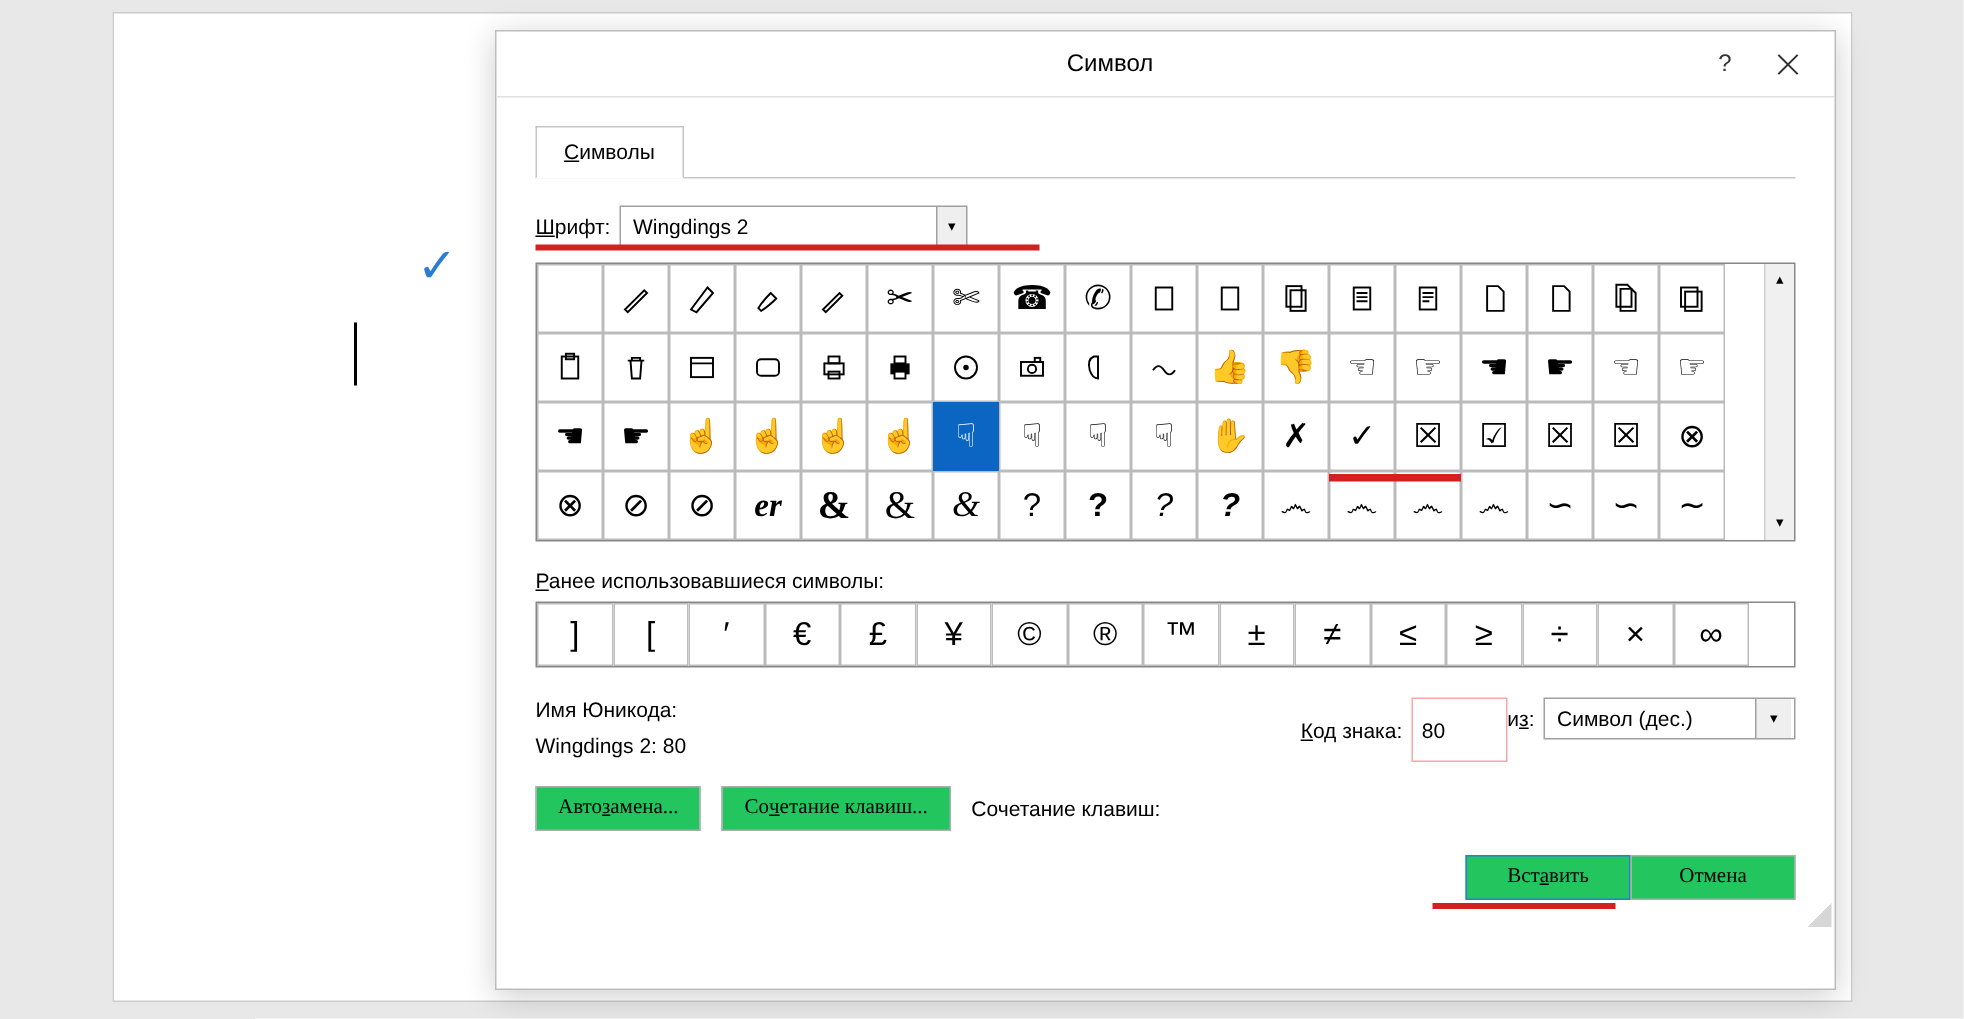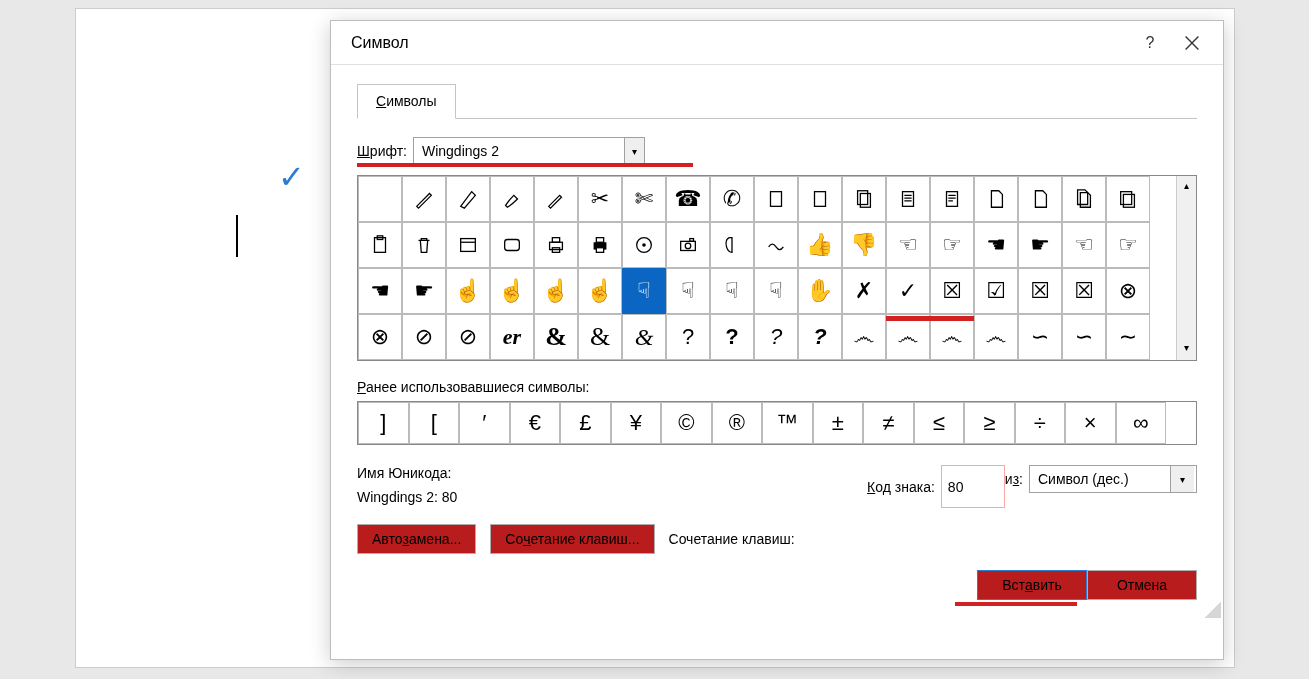--- a/index.html
+++ b/index.html
@@ -40,21 +40,21 @@
     border: 1px solid #bdbdbd;
     box-shadow: 0 4px 20px rgba(0,0,0,0.2);
   }
   .titlebar {
     display: flex;
     align-items: center;
     height: 44px;
     padding: 0 10px 0 20px;
     border-bottom: 1px solid #e0e0e0;
   }
-  .titlebar .title { flex: 1; font-size: 16px; }
+  .titlebar .title { flex: 1; font-size: 16px; text-align: center; }
   .titlebar .help, .titlebar .close {
     width: 42px; height: 32px;
     display: flex; align-items: center; justify-content: center;
     font-size: 16px; color: #333;
     cursor: default;
   }
   .content { padding: 18px 26px 16px 26px; }
   .tabs {
     display: flex;
     border-bottom: 1px solid #c5c5c5;
@@ -172,24 +172,24 @@
     height: 43px; width: 64px;
     padding: 0 6px; font-size: 14px;
     font-family: inherit;
   }
   .from-combo { width: 168px; }
   .from-combo .combo-input { width: 140px; }
   .btn-row { margin-top: 16px; display: flex; align-items: center; gap: 14px; }
   .btn {
     height: 30px;
     padding: 0 14px;
-    background: #b91c1c;
+    background: #22c55e;
     border: 1px solid #adadad;
     font-size: 14px;
-    font-family: Liberation Sans, sans-serif;
+    font-family: Liberation Serif, serif;
     cursor: default;
     display: flex; align-items: center; justify-content: center;
   }
   .btn .ul { text-decoration: underline; }
   .static { font-size: 14px; }
   .footer {
     display: flex;
     justify-content: flex-end;
     gap: 0;
     padding: 0 26px 20px 26px;

